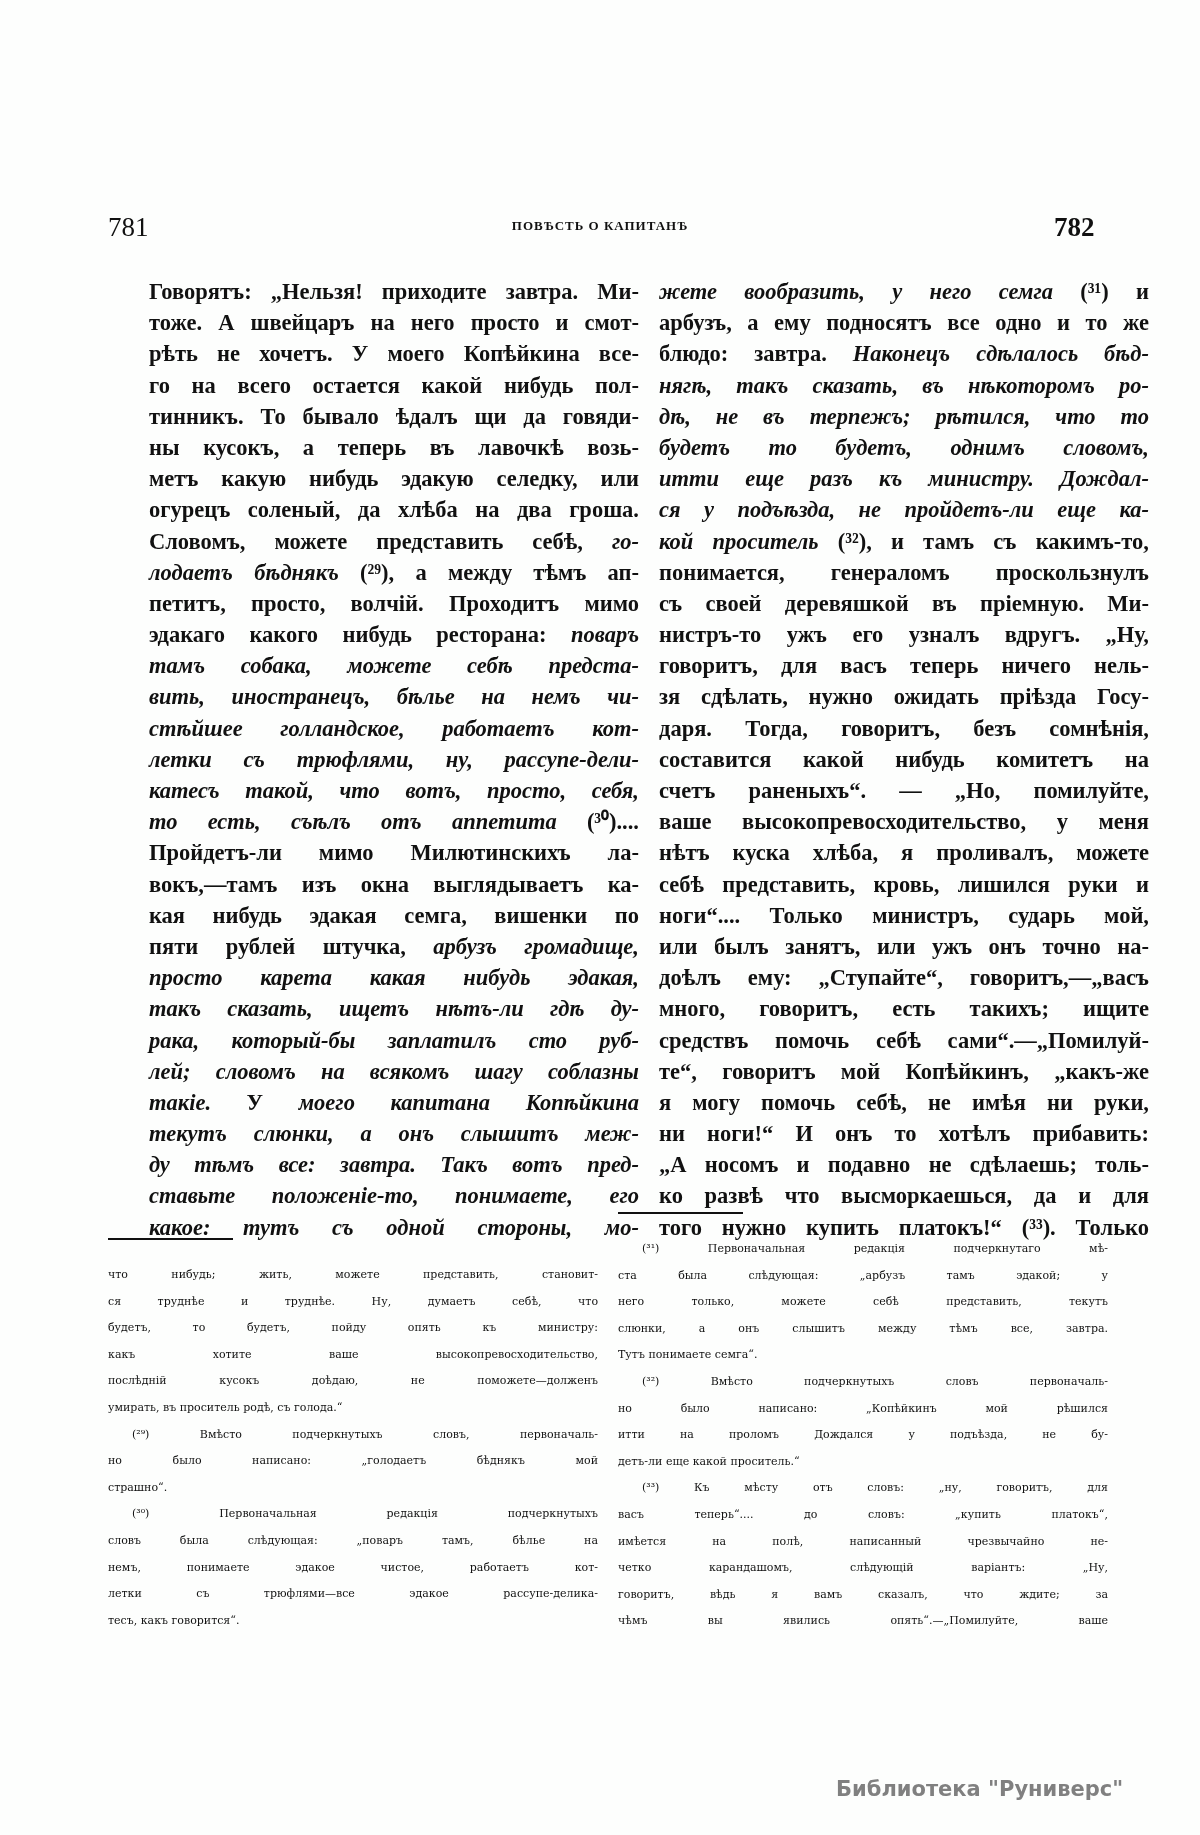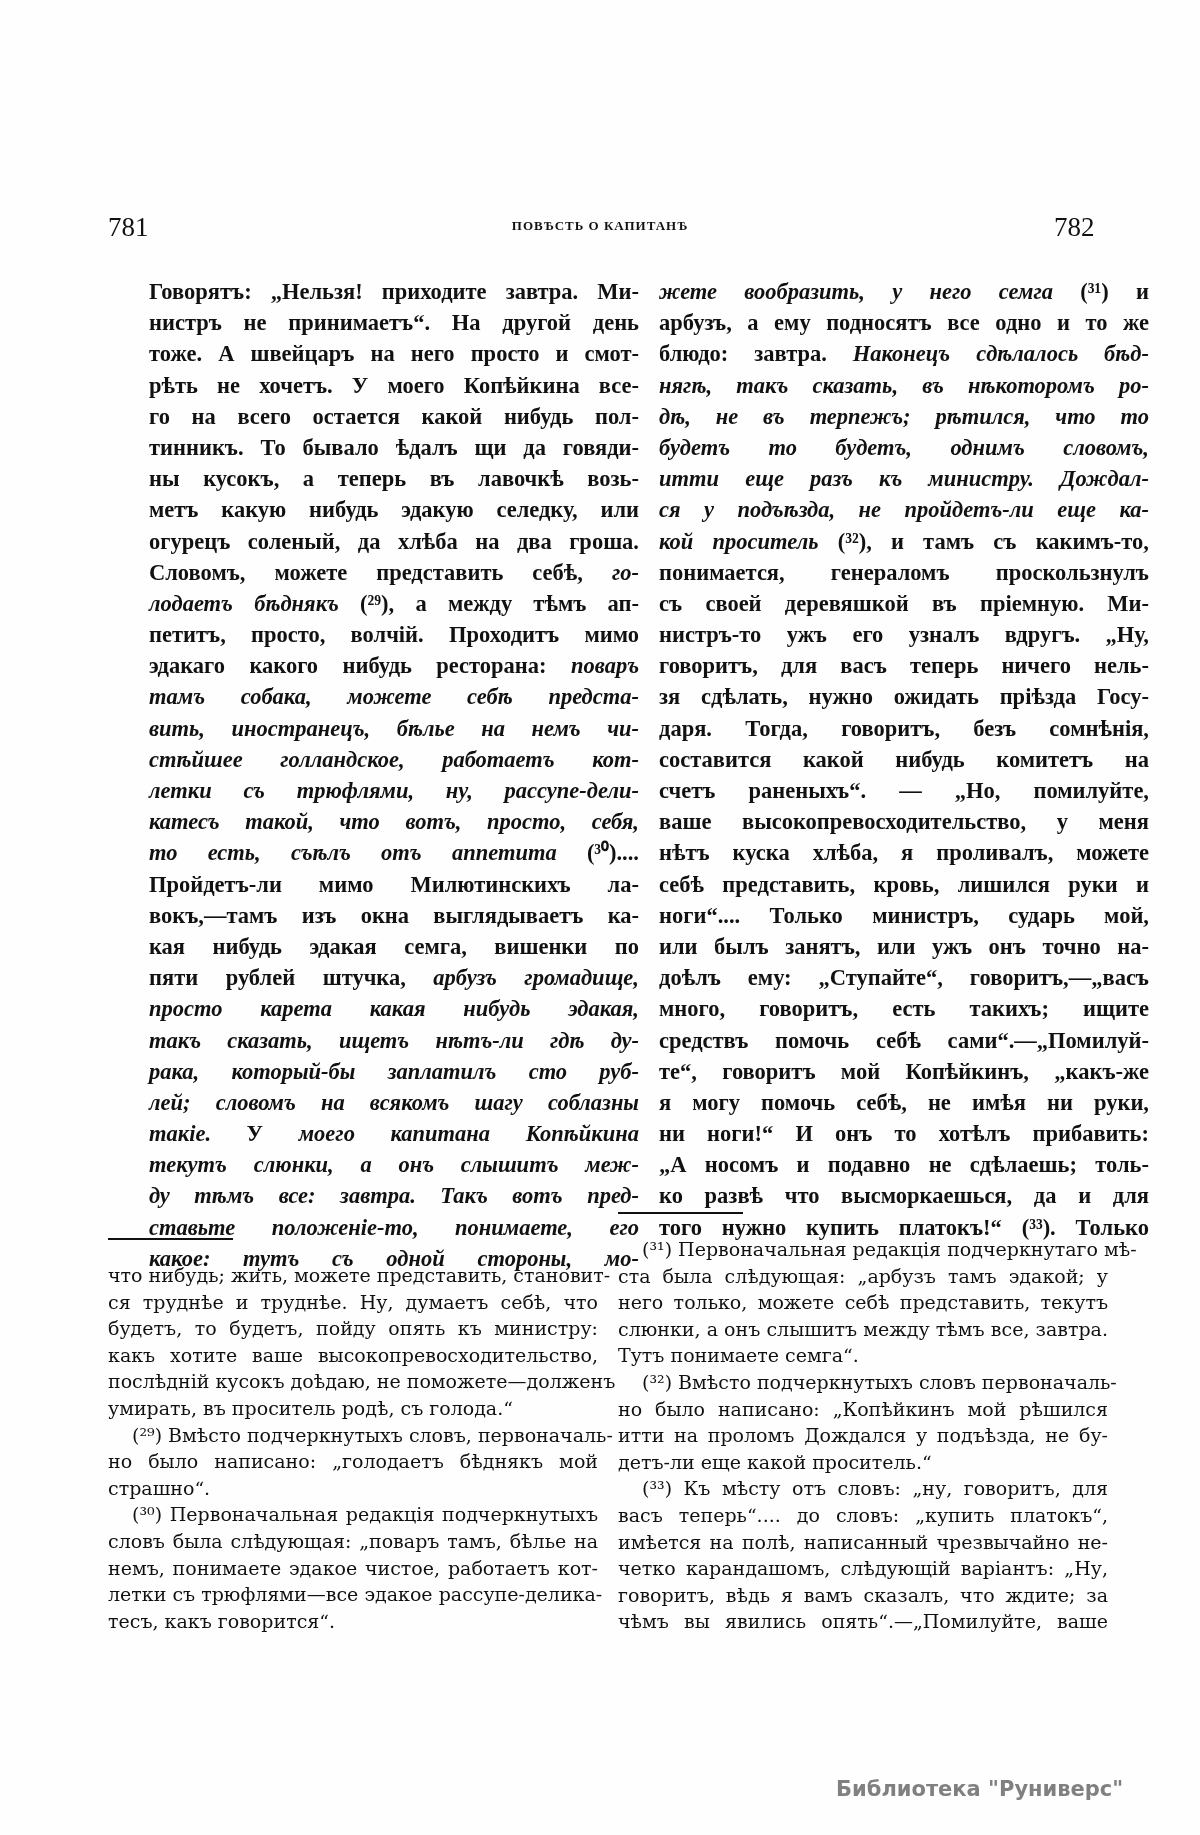--- a/index.html
+++ b/index.html
@@ -5,51 +5,50 @@
   html, body { margin: 0; padding: 0; }
   body {
     width: 1200px; height: 1835px; background: #fdfefd;
     position: relative; overflow: hidden;
     font-family: "DejaVu Serif", "Liberation Serif", serif;
     color: #111;
   }
   .page { position: absolute; left: 0; top: 0; width: 1200px; height: 1695px; }
   .pnum { position: absolute; top: 212px; font-size: 27px; font-family: "Liberation Serif", serif; }
   .pnum.left { left: 108px; }
-  .pnum.right { left: 1054px; }
+  .pnum.right { left: 1054px; font-weight: bold; }
   .running-title { position: absolute; top: 218px; left: 0; width: 1200px; text-align: center;
     font-size: 13px; font-weight: bold; letter-spacing: 1px; font-family: "Liberation Serif", serif; }
   .col { position: absolute; top: 276px; width: 490px; margin-left: 41px; }
   .col.left { left: 108px; }
   .col.right { left: 618px; }
   .line { font-size: 22.5px; line-height: 31.2px; height: 31.2px; white-space: nowrap;
     text-align: justify; text-align-last: justify; font-weight: bold; font-family: "Liberation Serif", serif; }
   .it { font-style: italic; }
   .rule { position: absolute; height: 2px; background: #111; width: 125px; }
   .notes { position: absolute; width: 490px; }
   .notes.left { left: 108px; top: 1262px; }
   .notes.right { left: 618px; top: 1236px; }
-  .nline { font-size: 19px; line-height: 26.6px; height: 26.6px; white-space: nowrap;
+  .nline { font-size: 11px; line-height: 26.6px; height: 26.6px; white-space: nowrap;
     text-align: justify; text-align-last: justify; font-family: "DejaVu Serif", serif; }
   .nline.last { text-align-last: left; }
   .nline.ind { padding-left: 24px; }
   .watermark { position: absolute; left: 836px; top: 1777px; font-size: 21px; color: #808080;
     font-family: "DejaVu Sans", sans-serif; font-weight: bold; }
 </style>
 </head>
 <body>
 
 <div class="page">
   <div class="pnum left">781</div>
   <div class="running-title">ПОВѢСТЬ О КАПИТАНѢ</div>
   <div class="pnum right">782</div>
 
   <div class="col left" id="col-left">
       <div class="line"><span>Говорятъ: „Нельзя! приходите завтра. Ми-</span></div>
-      <div class="line"><span>нистръ не принимаетъ“. На другой день</span></div>
       <div class="line"><span>тоже. А швейцаръ на него просто и смот-</span></div>
       <div class="line"><span>рѣть не хочетъ. У моего Копѣйкина все-</span></div>
       <div class="line"><span>го на всего остается какой нибудь пол-</span></div>
       <div class="line"><span>тинникъ. То бывало ѣдалъ щи да говяди-</span></div>
       <div class="line"><span>ны кусокъ, а теперь въ лавочкѣ возь-</span></div>
       <div class="line"><span>метъ какую нибудь эдакую селедку, или</span></div>
       <div class="line"><span>огурецъ соленый, да хлѣба на два гроша.</span></div>
       <div class="line"><span>Словомъ, можете представить себѣ, </span><span class="it">го-</span></div>
       <div class="line"><span class="it">лодаетъ бѣднякъ</span><span> (²⁹), а между тѣмъ ап-</span></div>
       <div class="line"><span>петитъ, просто, волчій. Проходитъ мимо</span></div>

